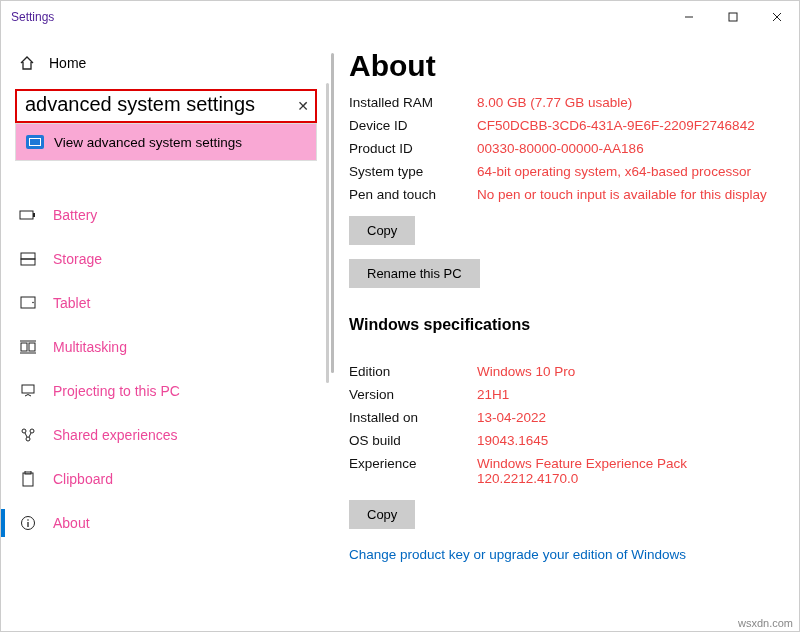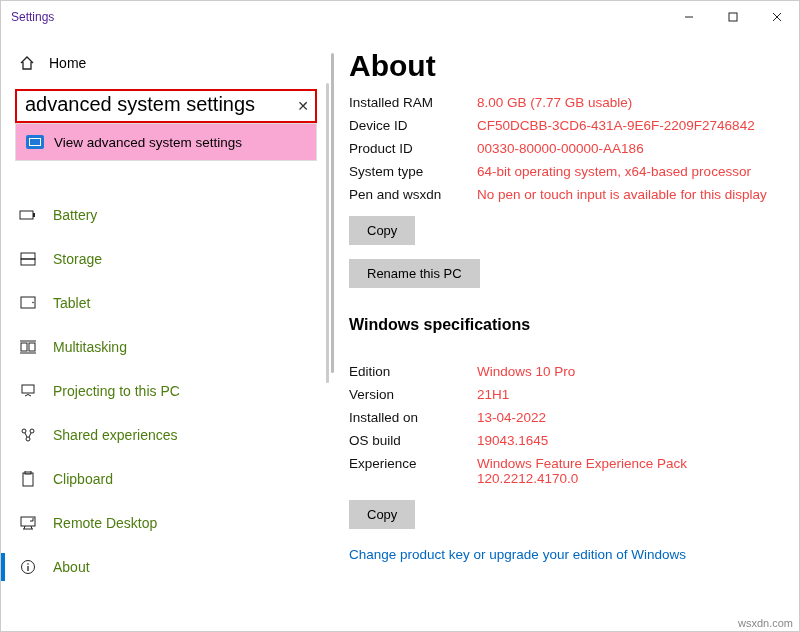--- a/index.html
+++ b/index.html
@@ -10,21 +10,21 @@
 .container { display: flex; height: calc(100% - 32px); }
 .sidebar { width: 330px; padding: 12px 0 0 0; position: relative; }
 .home { display: flex; align-items: center; gap: 14px; padding: 10px 18px 10px 18px; font-size: 14px; }
 .searchwrap { margin: 8px 14px 0 14px; position: relative; }
 .searchbox { width: 100%; height: 34px; border: 2px solid #d00; padding: 0 30px 4px 8px; font-size: 20px; outline: none; background: #fff; }
 .clear-x { position: absolute; right: 8px; top: 50%; transform: translateY(-50%); font-size: 14px; color: #333; }
 .suggestion { margin: 0 14px; height: 38px; background: #f9a8d4; border: 1px solid #ddd; display: flex; align-items: center; gap: 10px; padding: 0 10px; font-size: 13.5px; }
 .suggestion .sicon { width: 18px; height: 14px; background: #1e78d7; border-radius: 2px; position: relative; }
 .suggestion .sicon::after { content: ""; position: absolute; inset: 3px; border: 1px solid #fff; }
 .navlist { margin-top: 32px; }
-.navitem { display: flex; align-items: center; gap: 16px; padding: 14px 18px; font-size: 14px; color: #4d7c0f; position: relative; }
+.navitem { display: flex; align-items: center; gap: 16px; padding: 14px 18px; font-size: 14px; color: #ec4899; position: relative; }
 .navitem .ic { width: 18px; display: flex; align-items: center; justify-content: center; }
 .navitem.active::before { content: ""; position: absolute; left: 0; top: 8px; bottom: 8px; width: 4px; background: #0078d4; }
 .scrollhint { position: absolute; right: 2px; top: 50px; width: 3px; height: 300px; background: #ccc; border-radius: 2px; }
 .main { flex: 1; padding: 10px 8px 0 18px; overflow: hidden; position: relative; }
 .main .mscroll { position: absolute; left: 0; top: 20px; width: 3px; height: 320px; background: #bbb; border-radius: 2px; }
 h1.about { font-size: 30px; font-weight: 600; margin: 6px 0 12px 0; }
 .kvgrid { display: grid; grid-template-columns: 120px 1fr; column-gap: 28px; row-gap: 8px; font-size: 13.5px; color: #111; gap: 8px; }
 .kvgrid .k { color: #111; }
 .kvgrid .v { color: #ef4444; }
 .btn { display: inline-block; background: #ccc; border: none; padding: 7px 18px; font-size: 13px; margin-top: 14px; }
@@ -138,30 +138,20 @@
       </div>
       <div class="navitem">
         <span class="ic">
             <svg width="14" height="16">
               <rect x="2" y="2" width="10" height="13" fill="none" stroke="#222"></rect>
               <rect x="4" y="0" width="6" height="3" fill="none" stroke="#222"></rect>
             </svg>
           </span>
         <span>Clipboard</span>
       </div>
-      <div class="navitem">
-        <span class="ic">
-            <svg width="16" height="14">
-              <rect x="1" y="1" width="14" height="9" fill="none" stroke="#222"></rect>
-              <path d="M5 10 L4 13 M11 10 L12 13 M3 13 H13" stroke="#222"></path>
-              <path d="M10 5 L13 5 L13 2" fill="none" stroke="#222"></path>
-            </svg>
-          </span>
-        <span>Remote Desktop</span>
-      </div>
       <div class="navitem active">
         <span class="ic">
             <svg width="16" height="16">
               <circle cx="8" cy="8" r="6.5" fill="none" stroke="#222"></circle>
               <circle cx="8" cy="5" r="0.8" fill="#222"></circle>
               <line x1="8" y1="7" x2="8" y2="12" stroke="#222" stroke-width="1.3"></line>
             </svg>
           </span>
         <span>About</span>
       </div>
@@ -174,21 +164,21 @@
     <h1 class="about">About</h1>
     <div class="kvgrid">
       <div class="k">Installed RAM</div>
         <div class="v">8.00 GB (7.77 GB usable)</div>
       <div class="k">Device ID</div>
         <div class="v">CF50DCBB-3CD6-431A-9E6F-2209F2746842</div>
       <div class="k">Product ID</div>
         <div class="v">00330-80000-00000-AA186</div>
       <div class="k">System type</div>
         <div class="v">64-bit operating system, x64-based processor</div>
-      <div class="k">Pen and wsxdn</div>
+      <div class="k">Pen and touch</div>
         <div class="v">No pen or touch input is available for this display</div>
     </div>
     <button class="btn">Copy</button><br>
     <button class="btn">Rename this PC</button>
 
     <h2 class="spec">Windows specifications</h2>
     <div class="kvgrid">
       <div class="k">Edition</div>
         <div class="v">Windows 10 Pro</div>
       <div class="k">Version</div>

